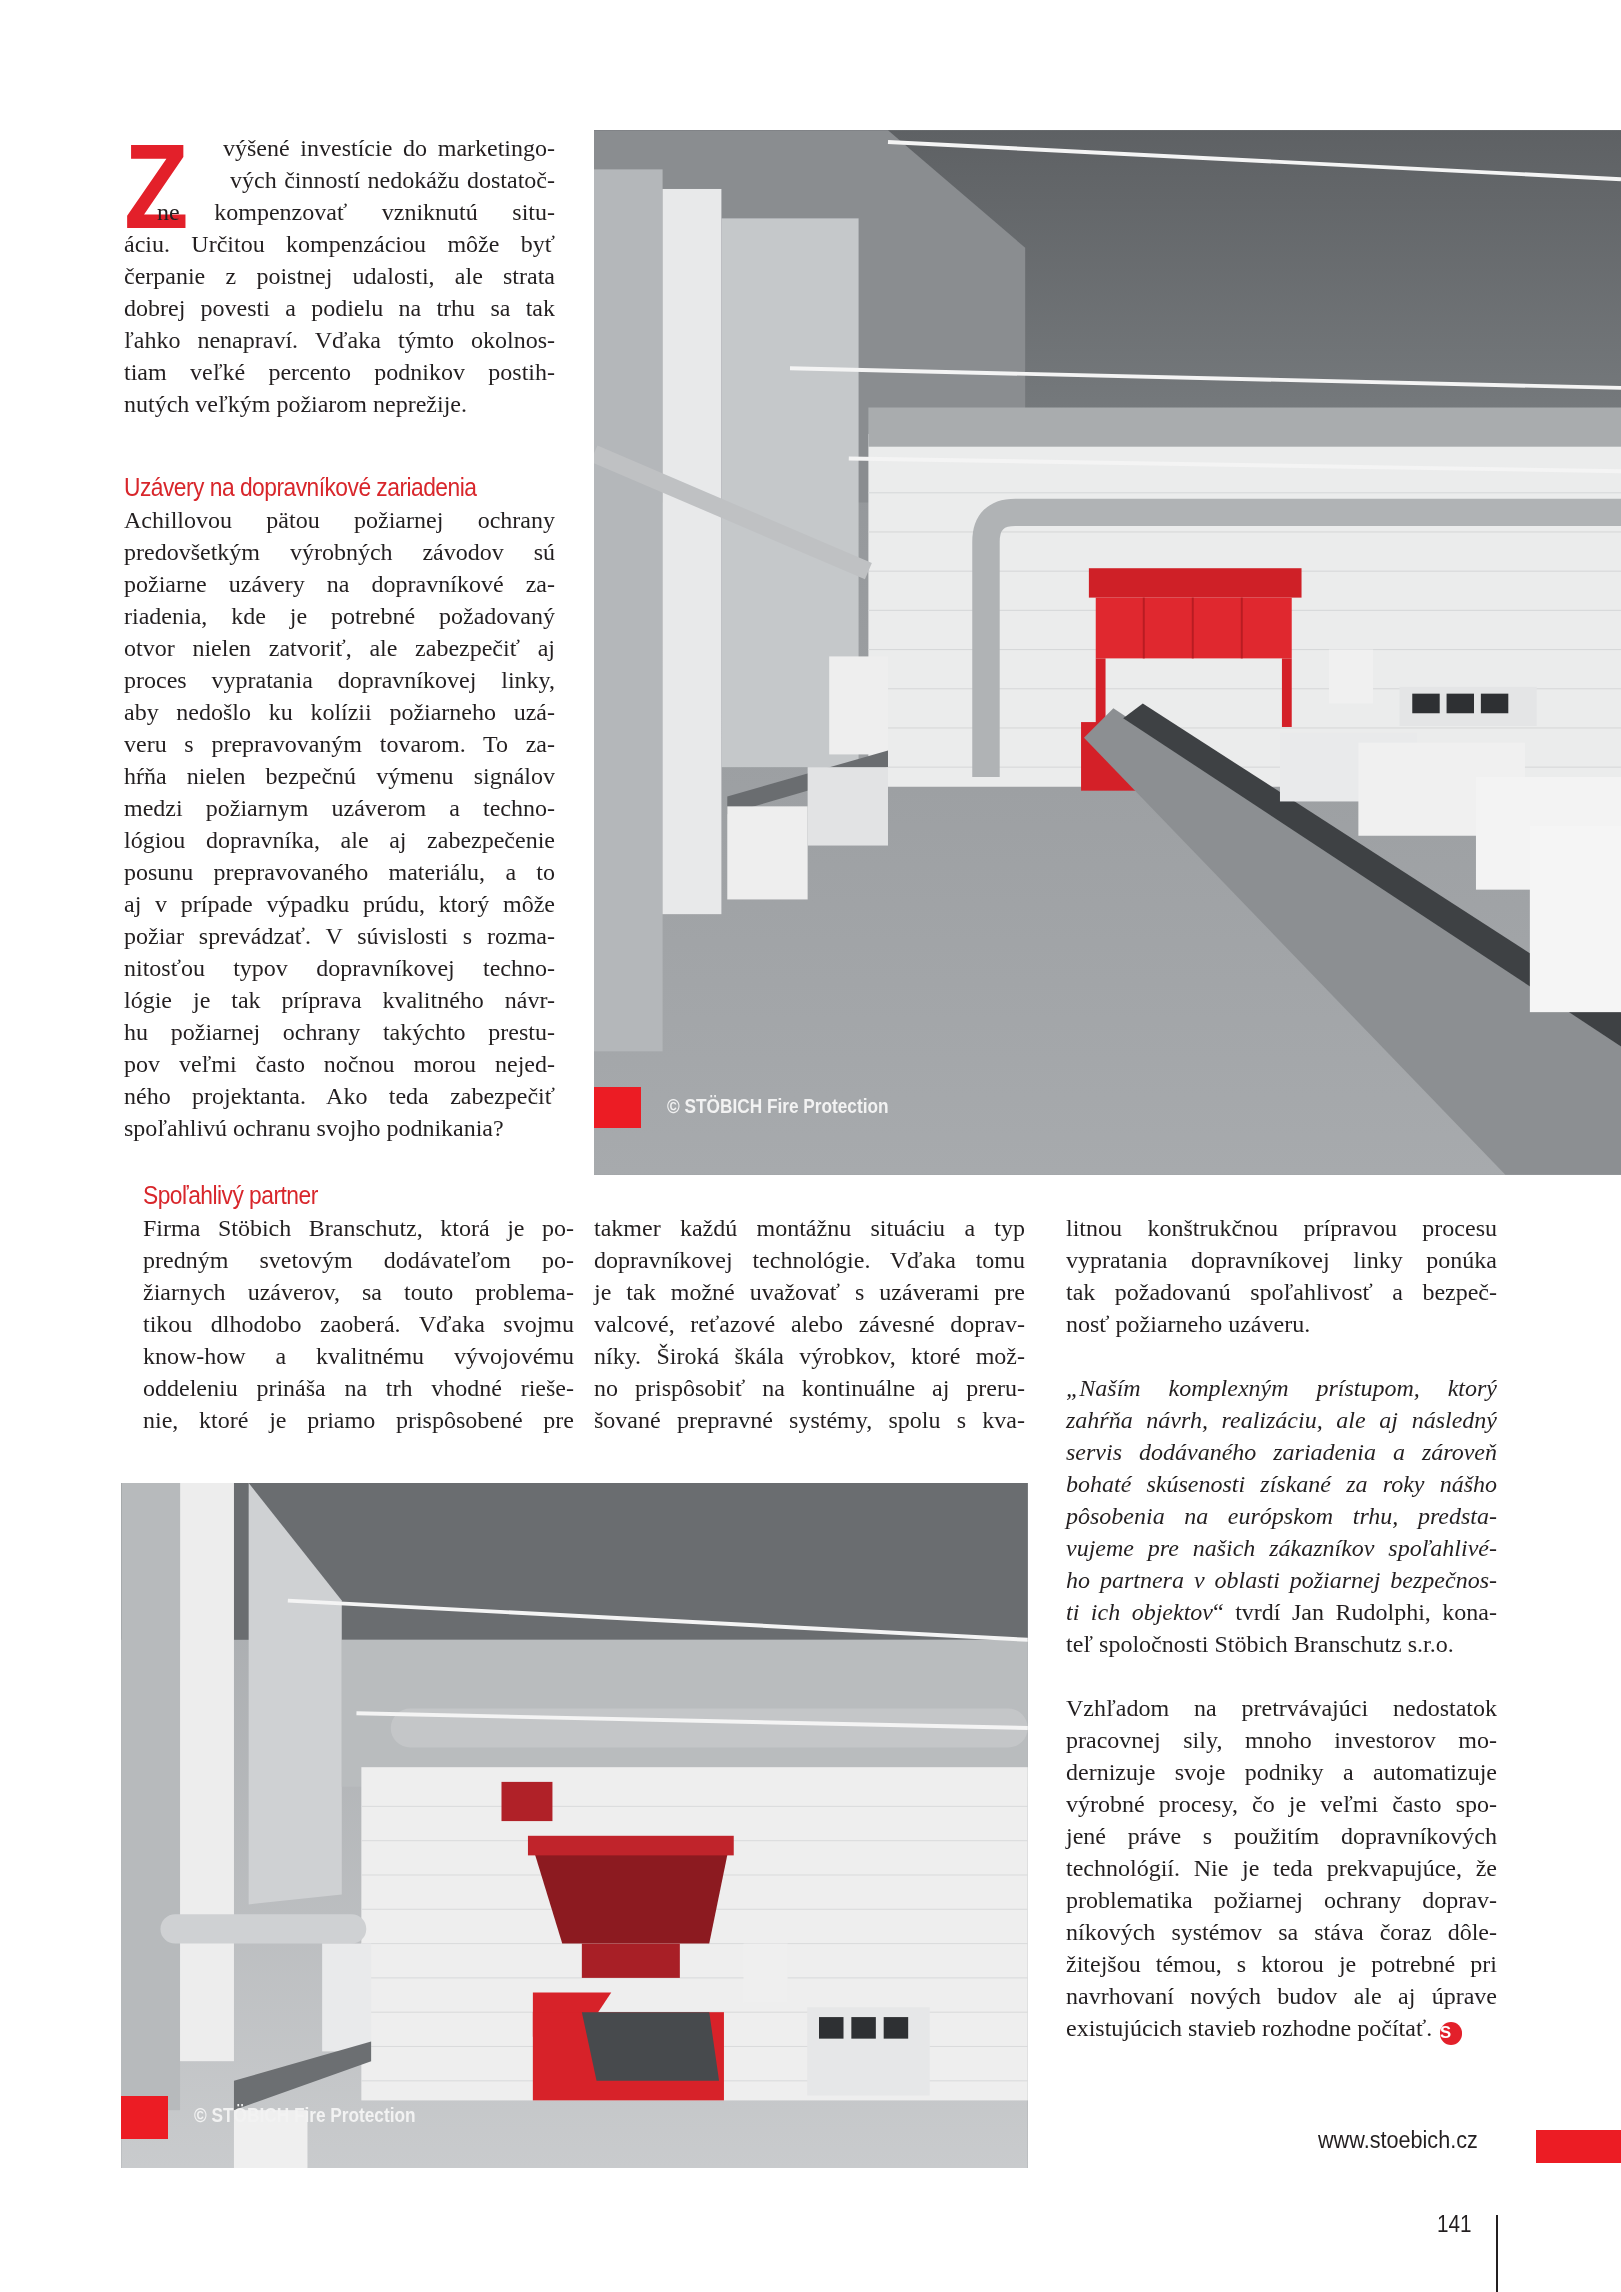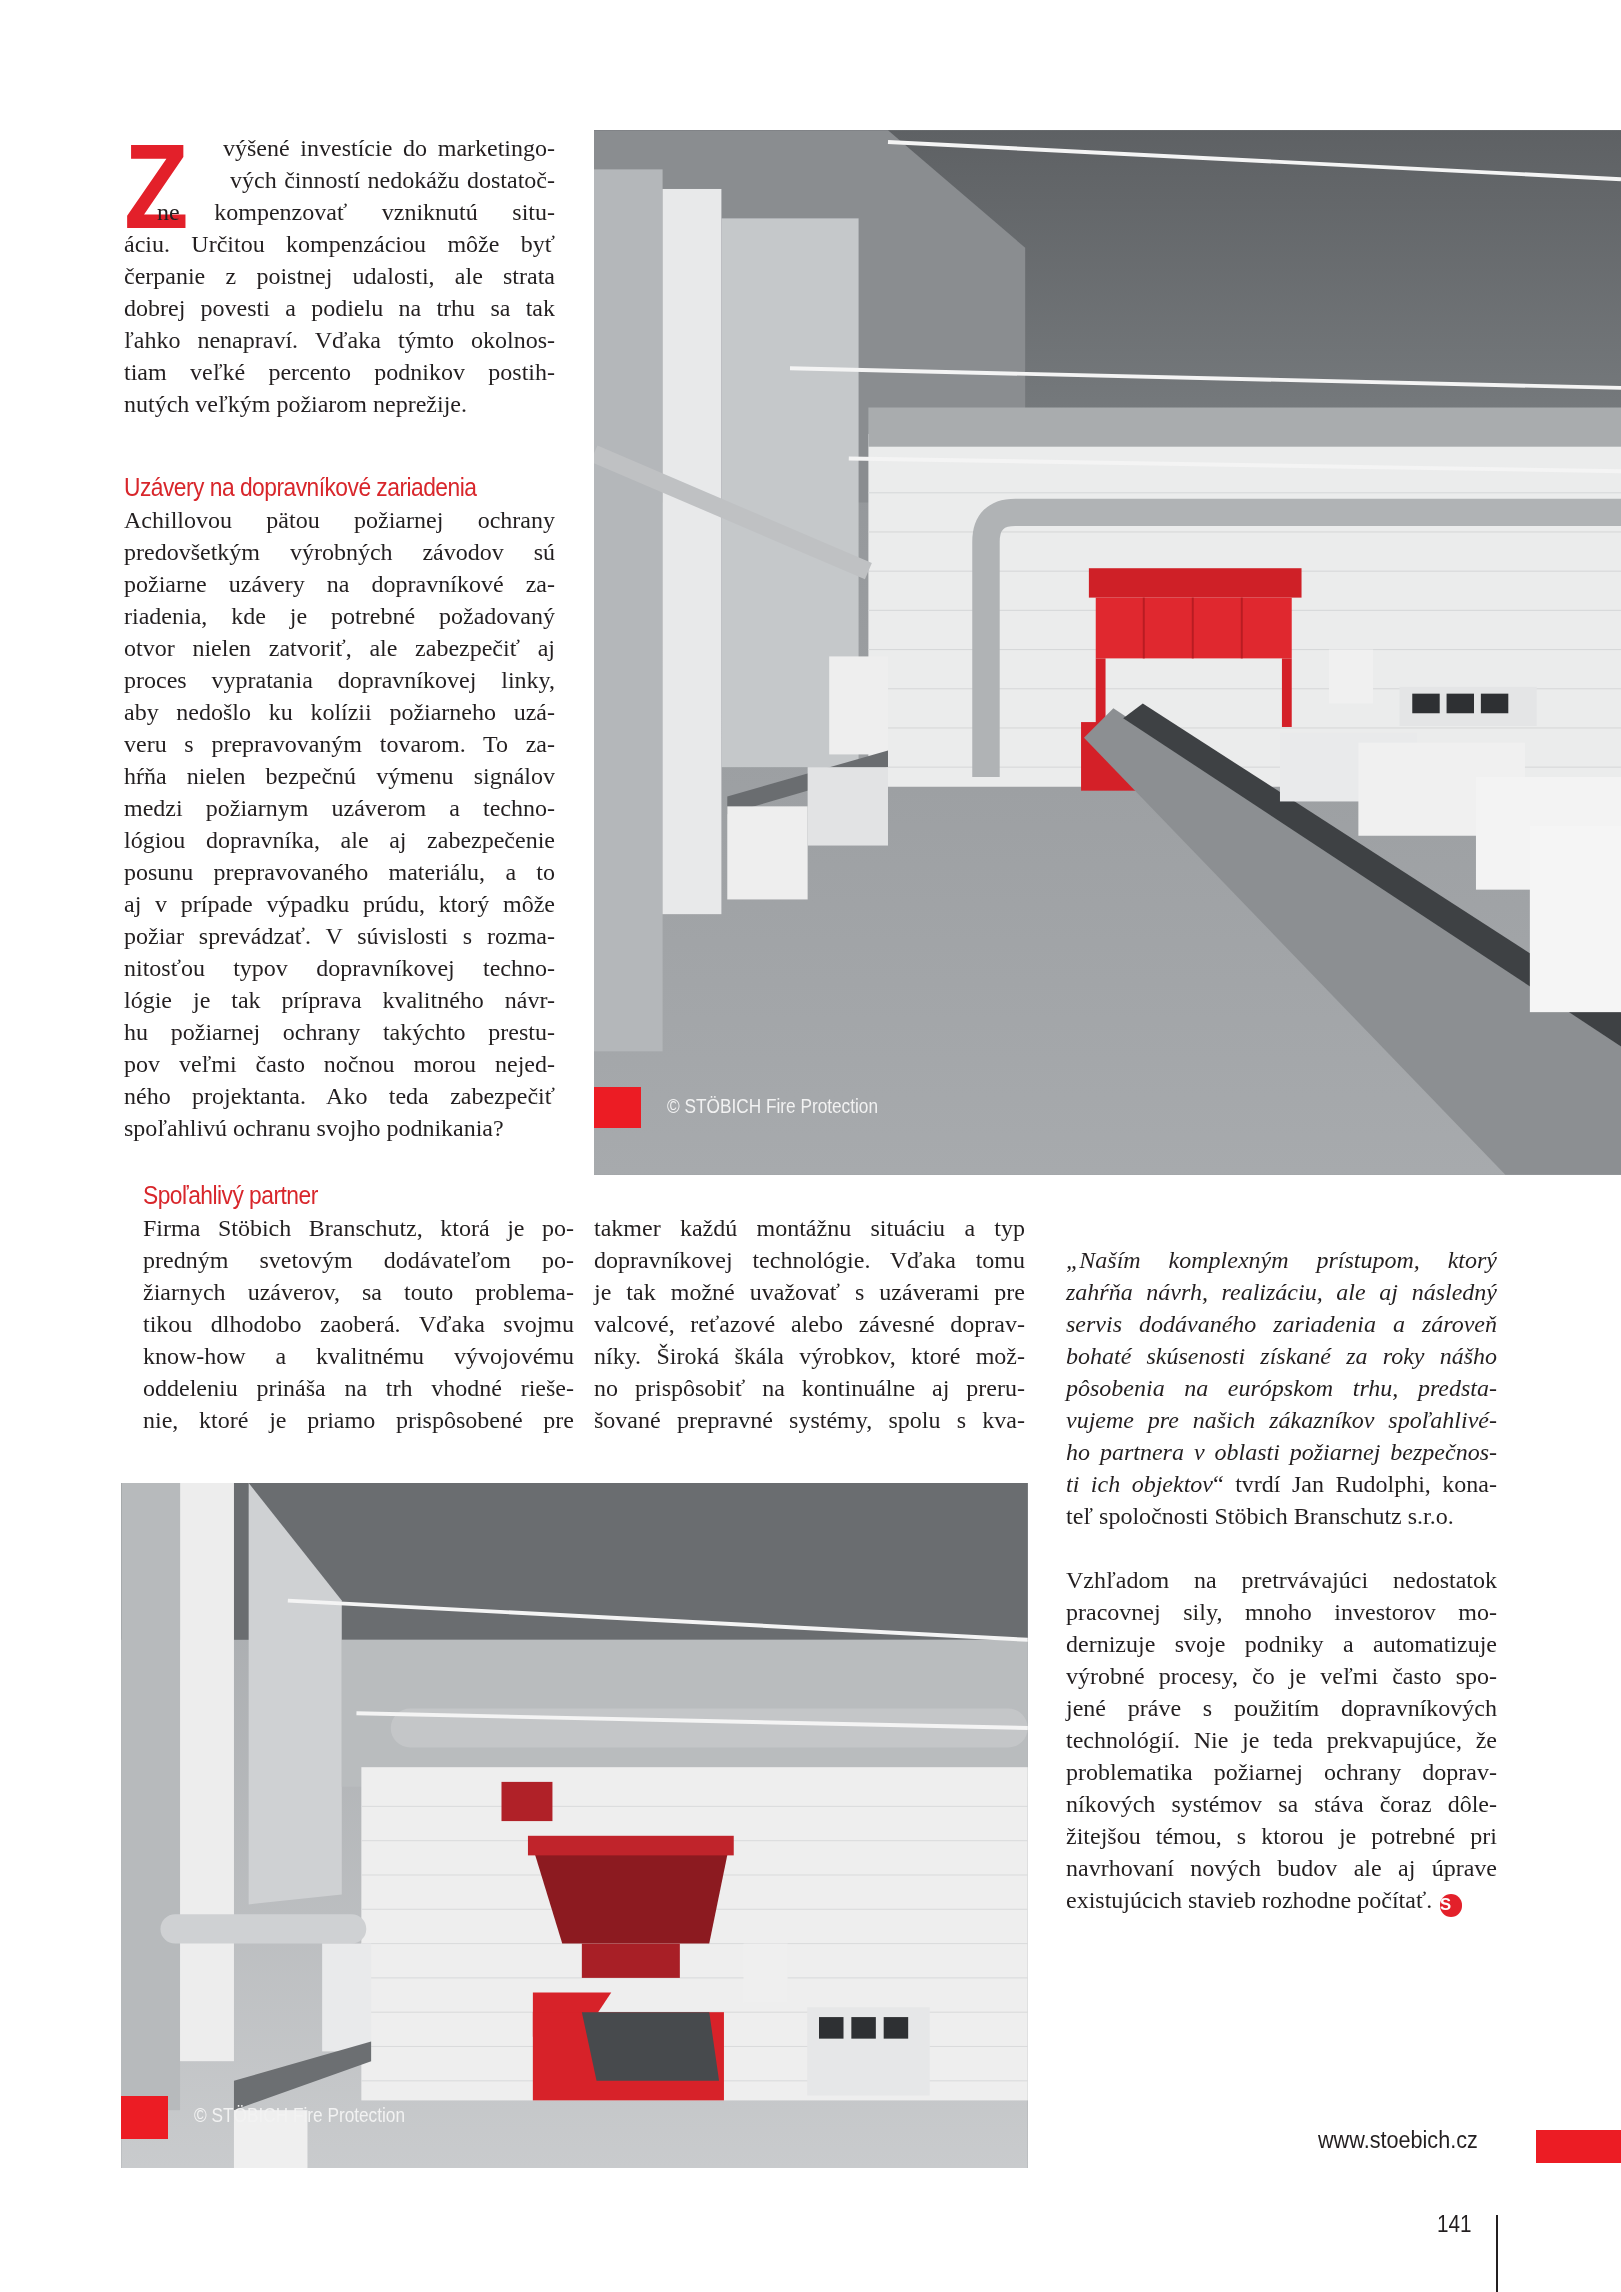--- a/index.html
+++ b/index.html
@@ -2,21 +2,21 @@
 <html><head>
 <meta charset="utf-8">
 <style>
   html,body{margin:0;padding:0;background:#fff;}
   body{width:1621px;height:2293px;position:relative;overflow:hidden;font-family:"Liberation Serif","DejaVu Serif",serif;color:#231f20;}
   .col{position:absolute;font-size:24px;line-height:32px;text-align:justify;}
   .col .line{display:block;text-align:justify;text-align-last:justify;white-space:nowrap;}
   .col .line.last{text-align-last:left;}
   .h{font-family:"Liberation Sans","DejaVu Sans",sans-serif;color:#d8262b;font-size:26.5px;line-height:33px;letter-spacing:-0.6px;transform:scaleX(0.86);transform-origin:left;white-space:nowrap;}
   .dropcap{position:absolute;left:124px;top:141px;font-family:"Liberation Sans","DejaVu Sans",sans-serif;font-weight:bold;color:#e3202a;font-size:120px;line-height:90px;height:86px;transform:scaleX(0.88);transform-origin:left;}
-  .photo{position:absolute;overflow:hidden;background:#9a9da0;}
+  .photo{position:absolute;overflow:hidden;background:#9a9da0;font-weight:bold;}
   .caption-sq{position:absolute;width:47px;height:41px;background:#ec1c24;}
   .caption{position:absolute;font-family:"Liberation Sans","DejaVu Sans",sans-serif;color:#f2f2f2;font-size:19.6px;transform:scaleX(0.88);transform-origin:left;white-space:nowrap;}
   .i{font-style:italic;}
   .footer-url{position:absolute;left:1318px;top:2127px;font-family:"Liberation Sans","DejaVu Sans",sans-serif;font-size:23.5px;color:#231f20;transform:scaleX(0.92);transform-origin:left;}
   .footer-bar{position:absolute;left:1536px;top:2130px;width:85px;height:33px;background:#ec1c24;}
   .page-num{position:absolute;left:1437px;top:2211px;font-family:"Liberation Sans","DejaVu Sans",sans-serif;font-size:23.5px;color:#231f20;transform:scaleX(0.88);transform-origin:left;}
   .page-rule{position:absolute;left:1496px;top:2215px;width:2px;height:77px;background:#231f20;}
   .end-mark{display:inline-block;width:22.5px;height:22.5px;border-radius:50%;background:#e3202a;color:#fff;font-family:"Liberation Sans","DejaVu Sans",sans-serif;font-weight:bold;font-size:16.7px;line-height:22.5px;text-align:center;vertical-align:-2px;margin-left:7.8px;}
 </style>
 </head>
@@ -81,20 +81,26 @@
       <span class="line">dopravníkovej technológie. Vďaka tomu</span>
       <span class="line">je tak možné uvažovať s uzáverami pre</span>
       <span class="line">valcové, reťazové alebo závesné doprav-</span>
       <span class="line">níky. Široká škála výrobkov, ktoré mož-</span>
       <span class="line">no prispôsobiť na kontinuálne aj preru-</span>
       <span class="line">šované prepravné systémy, spolu s kva-</span>
     </div>
 </div>
 
 <div class="col" style="left:1066px;top:1212px;width:431px;">
+  <div id="s2c3-lines">
+      <span class="line">litnou konštrukčnou prípravou procesu</span>
+      <span class="line">vypratania dopravníkovej linky ponúka</span>
+      <span class="line">tak požadovanú spoľahlivosť a bezpeč-</span>
+      <span class="line last">nosť požiarneho uzáveru.</span>
+    </div>
   <div style="height:32px"></div>
   <div id="quote-lines">
       <span class="line i">„Naším komplexným prístupom, ktorý</span>
       <span class="line i">zahŕňa návrh, realizáciu, ale aj následný</span>
       <span class="line i">servis dodávaného zariadenia a zároveň</span>
       <span class="line i">bohaté skúsenosti získané za roky nášho</span>
       <span class="line i">pôsobenia na európskom trhu, predsta-</span>
       <span class="line i">vujeme pre našich zákazníkov spoľahlivé-</span>
       <span class="line i">ho partnera v oblasti požiarnej bezpečnos-</span>
     </div>

